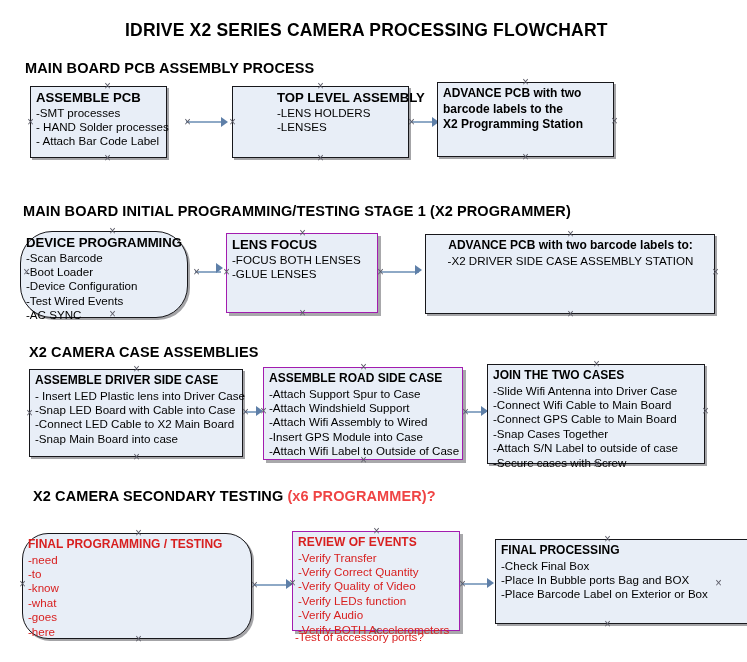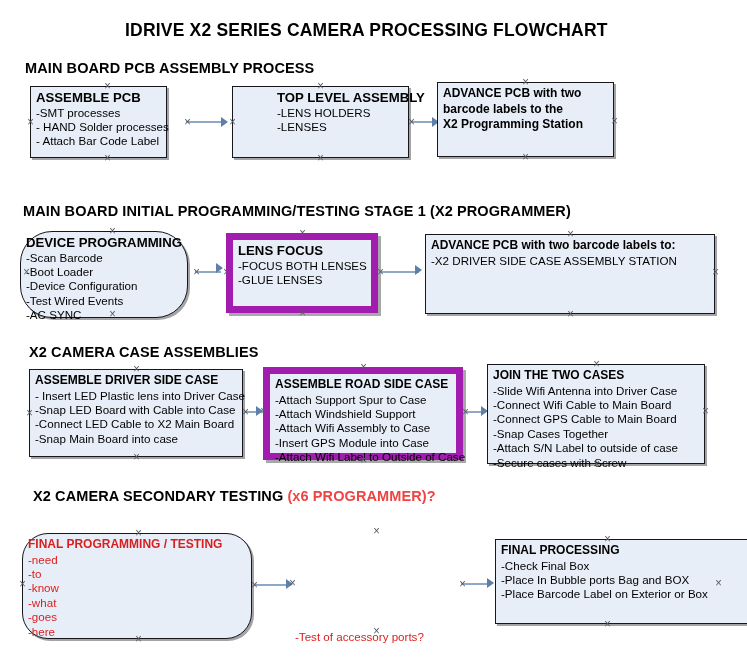--- a/index.html
+++ b/index.html
@@ -41,21 +41,21 @@
   .box {
     position: absolute;
     background: #e8eef7;
     border: 1px solid #17171b;
     box-sizing: border-box;
     box-shadow: 2px 2px 0 rgba(90,90,95,0.55);
     padding: 3px 4px 2px 5px;
     overflow: visible;
   }
   .box.thick {
-    border: 7px solid #a21caf;
+    border: 1px solid #a21caf;
     box-shadow: 3px 3px 0 rgba(110,110,115,0.6);
   }
   .box-title {
     font-weight: bold;
     font-size: 13.2px;
     line-height: 15.5px;
     white-space: nowrap;
     color: #000000;
   }
   .box-title.small {
@@ -185,21 +185,21 @@
     <div class="box-line">-GLUE LENSES</div>
   </div>
   <div class="handle" style="left:302px; top:233px;"></div>
   <div class="handle" style="left:302px; top:313px;"></div>
   <div class="handle" style="left:226px; top:272px;"></div>
 
   <div class="conn" style="left:379px; top:271px; width:40px;"></div>
   <div class="conn-arrow" style="left:415px; top:265px;"></div>
   <div class="handle" style="left:380px; top:272px;"></div>
 
-  <div class="box" style="left:425px; top:234px; width:290px; height:80px;">
+  <div class="box" style="left:425px; top:234px; width:290px; height:80px;text-align:center;">
     <div class="box-title small">ADVANCE PCB with two barcode labels to:</div>
     <div class="box-line">-X2 DRIVER  SIDE  CASE  ASSEMBLY STATION</div>
   </div>
   <div class="handle" style="left:570px; top:234px;"></div>
   <div class="handle" style="left:570px; top:314px;"></div>
   <div class="handle" style="left:715px; top:272px;"></div>
 
   <div class="section-head" style="left:29px; top:344px;">
     <span>X2 CAMERA CASE ASSEMBLIES</span>
   </div>
@@ -216,21 +216,21 @@
   <div class="handle" style="left:29px; top:413px;"></div>
 
   <div class="conn" style="left:244px; top:411px; width:17px;"></div>
   <div class="conn-arrow" style="left:256px; top:406px;"></div>
   <div class="handle" style="left:245px; top:412px;"></div>
 
   <div class="box thick" style="left:263px; top:367px; width:200px; height:93px;">
     <div class="box-title small">ASSEMBLE ROAD SIDE CASE</div>
     <div class="box-line">-Attach Support Spur to Case</div>
     <div class="box-line">-Attach Windshield Support</div>
-    <div class="box-line">-Attach Wifi Assembly to Case</div>
+    <div class="box-line">-Attach Wifi Assembly to Wired</div>
     <div class="box-line">-Insert GPS Module into Case</div>
     <div class="box-line">-Attach Wifi Label to Outside of Case</div>
   </div>
   <div class="handle" style="left:363px; top:367px;"></div>
   <div class="handle" style="left:363px; top:460px;"></div>
   <div class="handle" style="left:263px; top:411px;"></div>
 
   <div class="conn" style="left:464px; top:411px; width:22px;"></div>
   <div class="conn-arrow" style="left:481px; top:406px;"></div>
   <div class="handle" style="left:465px; top:412px;"></div>
@@ -262,20 +262,29 @@
     <div class="box-line">-here</div>
   </div>
   <div class="handle" style="left:138px; top:533px;"></div>
   <div class="handle" style="left:138px; top:639px;"></div>
   <div class="handle" style="left:22px; top:584px;"></div>
 
   <div class="conn" style="left:253px; top:584px; width:37px;"></div>
   <div class="conn-arrow" style="left:286px; top:579px;"></div>
   <div class="handle" style="left:254px; top:585px;"></div>
 
+  <div class="box red thick" style="left:292px; top:531px; width:168px; height:100px;">
+    <div class="box-title small">REVIEW OF EVENTS</div>
+    <div class="box-line">-Verify Transfer</div>
+    <div class="box-line">-Verify Correct Quantity</div>
+    <div class="box-line">-Verify Quality of Video</div>
+    <div class="box-line">-Verify LEDs function</div>
+    <div class="box-line">-Verify Audio</div>
+    <div class="box-line">-Verify BOTH Accelerometers</div>
+  </div>
   <div class="overflow-line" style="left:295px; top:630px;">-Test of accessory ports?</div>
   <div class="handle" style="left:376px; top:531px;"></div>
   <div class="handle" style="left:376px; top:631px;"></div>
   <div class="handle" style="left:292px; top:583px;"></div>
 
   <div class="conn" style="left:461px; top:583px; width:30px;"></div>
   <div class="conn-arrow" style="left:487px; top:578px;"></div>
   <div class="handle" style="left:462px; top:584px;"></div>
 
   <div class="box" style="left:495px; top:539px; width:267px; height:85px;">

